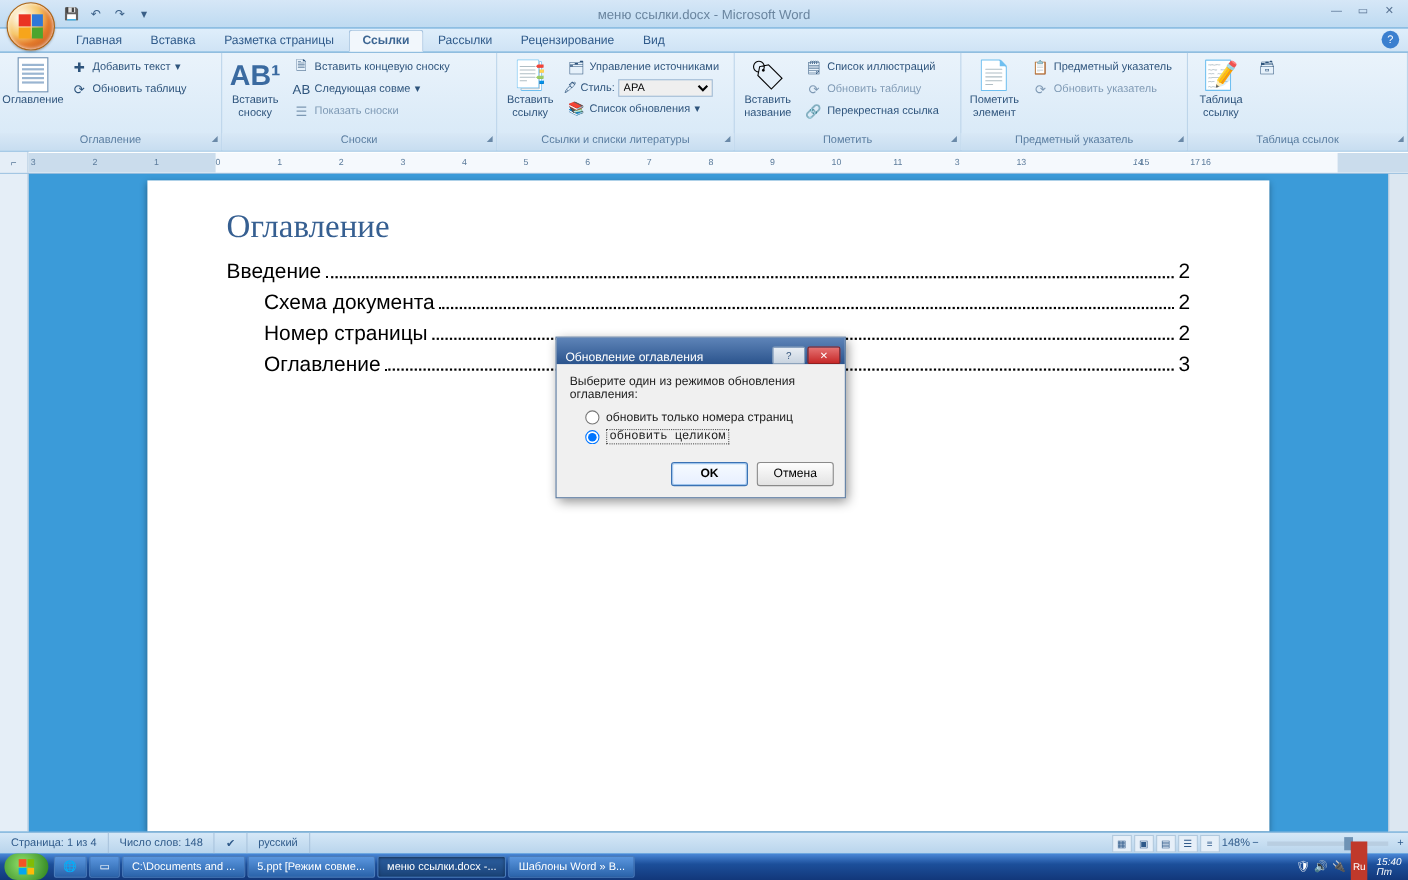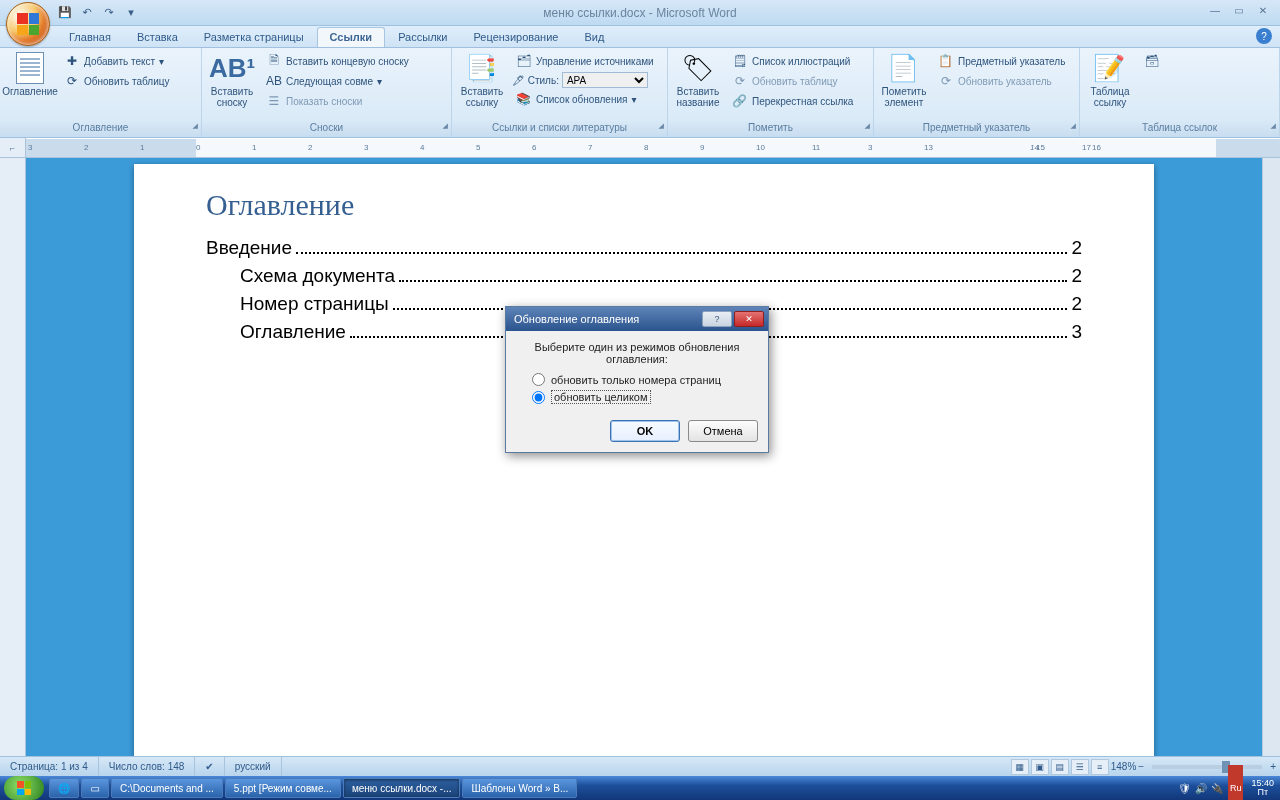--- a/index.html
+++ b/index.html
@@ -51,30 +51,30 @@
 .page { width:1020px; min-height:560px; background:#fff; box-shadow:0 2px 6px rgba(0,0,0,.4); padding:24px 72px 40px 72px; position:relative; }
 .toc-title { font-family:Cambria,Georgia,serif; font-size:30px; color:#365f91; margin-bottom:14px; }
 .toc-row { display:flex; align-items:baseline; font-family:"Times New Roman",serif; font-size:19px; color:#000; margin:6px 0; }
 .toc-row.indent { padding-left:34px; }
 .toc-text { white-space:nowrap; }
 .toc-dots { flex:1; border-bottom:2px dotted #000; margin:0 4px 4px; }
 .toc-page { white-space:nowrap; }
 
 
 .dialog { position:absolute; left:505px; top:306px; width:264px; background:#f0f0f0; border:1px solid #5a7aa0; box-shadow:2px 3px 10px rgba(0,0,0,.45); z-index:200; font-size:11px; }
-.dlg-titlebar { height:24px; background:linear-gradient(#5e84b8,#2b548d); display:flex; align-items:center; padding:0 4px 0 8px; color:#fff; }
+.dlg-titlebar { height:24px; background:linear-gradient(#5e84b8,#2b548d); display:flex; align-items:flex-end; padding:0 4px 0 8px; color:#fff; }
 .dlg-title { flex:1; font-size:11px; }
 .dlg-tb-btn { width:30px; height:16px; margin-left:2px; border-radius:2px; display:flex; align-items:center; justify-content:center; font-size:9px; cursor:pointer; }
 .dlg-help { background:linear-gradient(#e9eef4,#c9d4e0); color:#3a5a80; border:1px solid #8ba2bc; }
 .dlg-close { background:linear-gradient(#e57373,#c62828); color:#fff; border:1px solid #8f1f1f; }
 .dlg-body { padding:10px 12px 8px; color:#222; }
-.dlg-body p { margin-bottom:6px;text-align:center; }
+.dlg-body p { margin-bottom:6px; }
 .dlg-radio { display:flex; align-items:center; gap:6px; padding:2px 0 2px 14px; }
 .dlg-radio input { margin:0; }
-.dlg-radio.sel label { border:1px dotted #555; padding:0 2px; }
+.dlg-radio.sel label { border:1px dotted #555; padding:0 2px;font-family:Liberation Mono, monospace; }
 .dlg-buttons { display:flex; justify-content:flex-end; gap:8px; padding:6px 10px 10px; }
 .dlg-buttons button { width:70px; height:22px; font-size:11px; background:linear-gradient(#fdfdfd,#e3e3e3); border:1px solid #8a8a8a; border-radius:3px; cursor:pointer; }
 .dlg-buttons button.default { border:1px solid #3a72b4; box-shadow:inset 0 0 0 1px #9ec4ec; background:linear-gradient(#f6fbff,#e7efff);font-weight:bold; }
 
 
 .vscroll { width:18px; background:#dce7f1; border-left:1px solid #b5cadd; }
 
 
 .statusbar { position:absolute; left:0; right:0; bottom:24px; height:20px; background:linear-gradient(#d6e8f7,#b8d4ec); border-top:1px solid #9fc1df; display:flex; align-items:center; font-size:10px; color:#2f5a8a; }
 .status-seg { padding:0 10px; border-right:1px solid #a9c4dd; height:100%; display:flex; align-items:center; gap:4px; }
@@ -82,21 +82,21 @@
 .viewbtn { width:18px; height:16px; background:#e6eff8; border:1px solid #b0c8dd; display:flex; align-items:center; justify-content:center; font-size:9px; cursor:pointer; }
 .zoom-slider { width:110px; height:4px; background:#b9cee1; position:relative; margin:0 6px; }
 .zoom-slider .thumb { position:absolute; top:-4px; width:8px; height:12px; background:#6f93b5; left:70px; }
 
 
 .taskbar { position:absolute; left:0; right:0; bottom:0; height:24px; background:linear-gradient(#4a88d8,#1c4f9a 40%,#12377a); display:flex; align-items:center; color:#fff; font-size:10px; }
 .startbtn { width:40px; height:24px; background:radial-gradient(circle at 40% 40%,#8fe06a,#2a7f1c); border-radius:12px; margin:0 4px; display:flex; align-items:center; justify-content:center; }
 .taskbtn { height:20px; padding:0 8px; margin:0 1px; background:linear-gradient(#5a96de,#2a63aa); border:1px solid #4a7cbb; border-radius:2px; display:flex; align-items:center; gap:4px; cursor:pointer; max-width:140px; overflow:hidden; white-space:nowrap; }
 .taskbtn.active { background:linear-gradient(#2c5fa0,#1a4378); box-shadow:inset 0 1px 3px rgba(0,0,0,.5); }
 .tray { margin-left:auto; display:flex; align-items:center; gap:4px; padding:0 6px; }
-.clock { text-align:center; line-height:9px; font-size:9px; padding-left:4px; }
+.clock { text-align:left; line-height:9px; font-size:9px; padding-left:4px;font-style:italic; }
 
 
 .ico-doc { width:28px; height:32px; background:#fff; border:1px solid #6c8fb3; position:relative; }
 .ico-doc::before { content:""; position:absolute; left:3px; right:3px; top:5px; height:2px; background:#9ab5d1; box-shadow:0 4px #9ab5d1,0 8px #9ab5d1,0 12px #9ab5d1,0 16px #9ab5d1; }
 .ico-ab { font-weight:bold; color:#3a6aa0; font-size:18px; }
 </style>
 </head>
 <body>
 
 <div class="titlebar">

